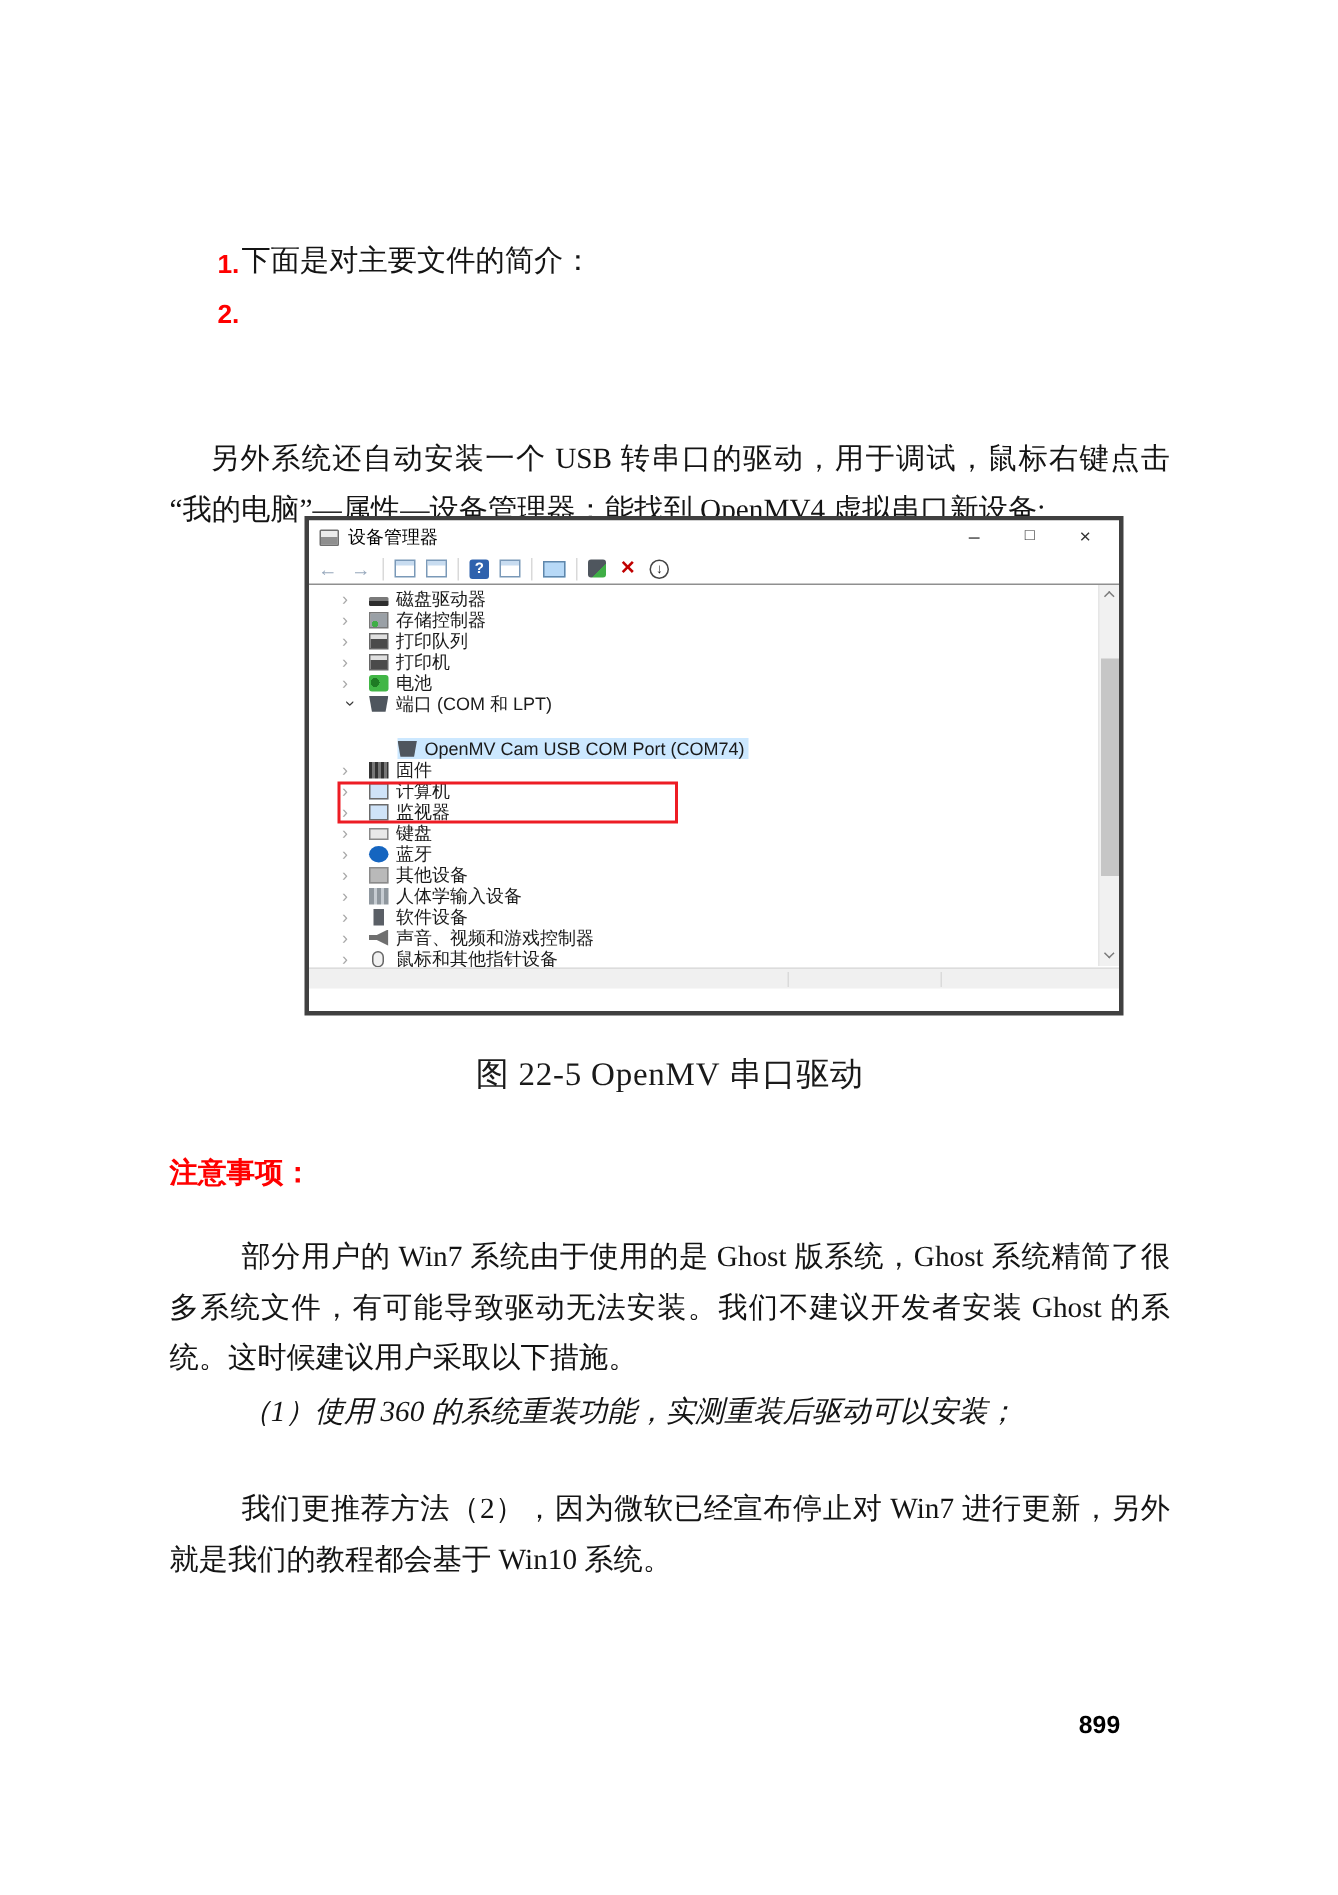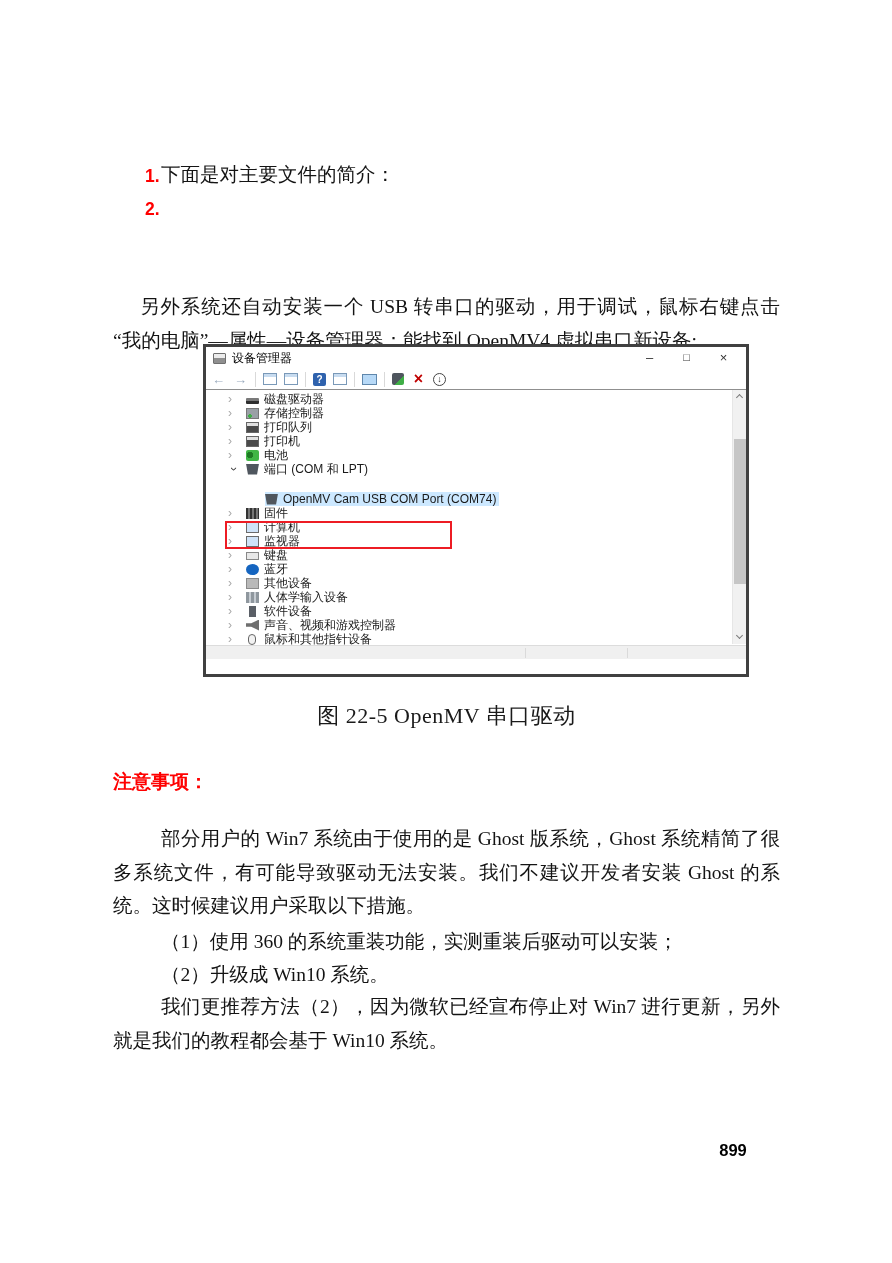--- a/index.html
+++ b/index.html
@@ -8,21 +8,21 @@
     position:relative; width:892px; height:1263px; background:#ffffff;
     font-family:"Liberation Serif","DejaVu Serif",serif; color:#111;
     overflow:hidden;
   }
   .para {
     position:absolute; left:113px; width:667px;
     font-size:19.5px; line-height:33.5px; text-align:justify; color:#141414;margin-top:28px;
   }
   .indent-lg { text-indent:48px; }
   .indent-sm { text-indent:27px; }
-  .oneline { text-align:left; }
+  .oneline { text-align:left;font-style:italic; }
 
   
   .file-item {
     position:absolute; left:145px; width:620px; display:flex;
     font-family:"Liberation Sans","DejaVu Sans",sans-serif;
     font-weight:bold; color:#ff0000; font-size:17.5px; line-height:26px;
   }
   .file-item .fnum { width:27px; flex:0 0 27px; }
 
   .caption {
@@ -326,19 +326,18 @@
     </div>
   </div>
 
   <div class="caption" style="top:701px;">图  22-5 OpenMV 串口驱动</div>
 
   <div class="notes-h" style="top:769px;">注意事项：</div>
 
   <p class="para indent-lg" style="top:794px;">部分用户的 Win7 系统由于使用的是 Ghost 版系统，Ghost 系统精简了很多系统文件，有可能导致驱动无法安装。我们不建议开发者安装 Ghost 的系统。这时候建议用户采取以下措施。</p>
 
   <p class="para indent-lg oneline" style="top:897px;">（1）使用 360 的系统重装功能，实测重装后驱动可以安装；</p>
-  <p class="para indent-lg oneline" style="top:930px;">（2）升级成 Win10 系统。</p>
 
   <p class="para indent-lg" style="top:962px;">我们更推荐方法（2），因为微软已经宣布停止对 Win7 进行更新，另外就是我们的教程都会基于 Win10 系统。</p>
 
   <div class="pagenum">899</div>
 
 </div>
 
 </body></html>

